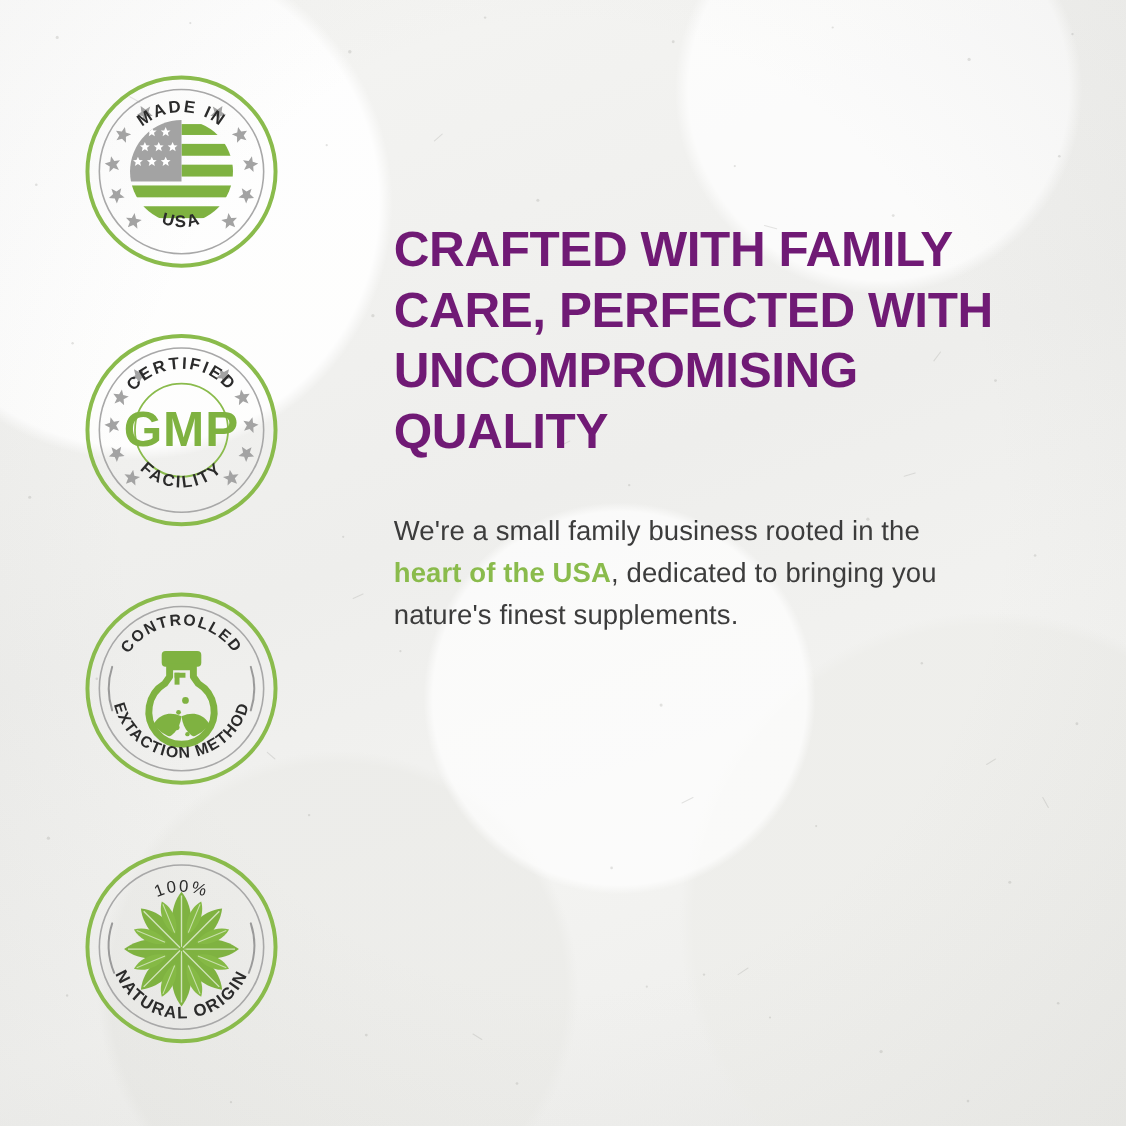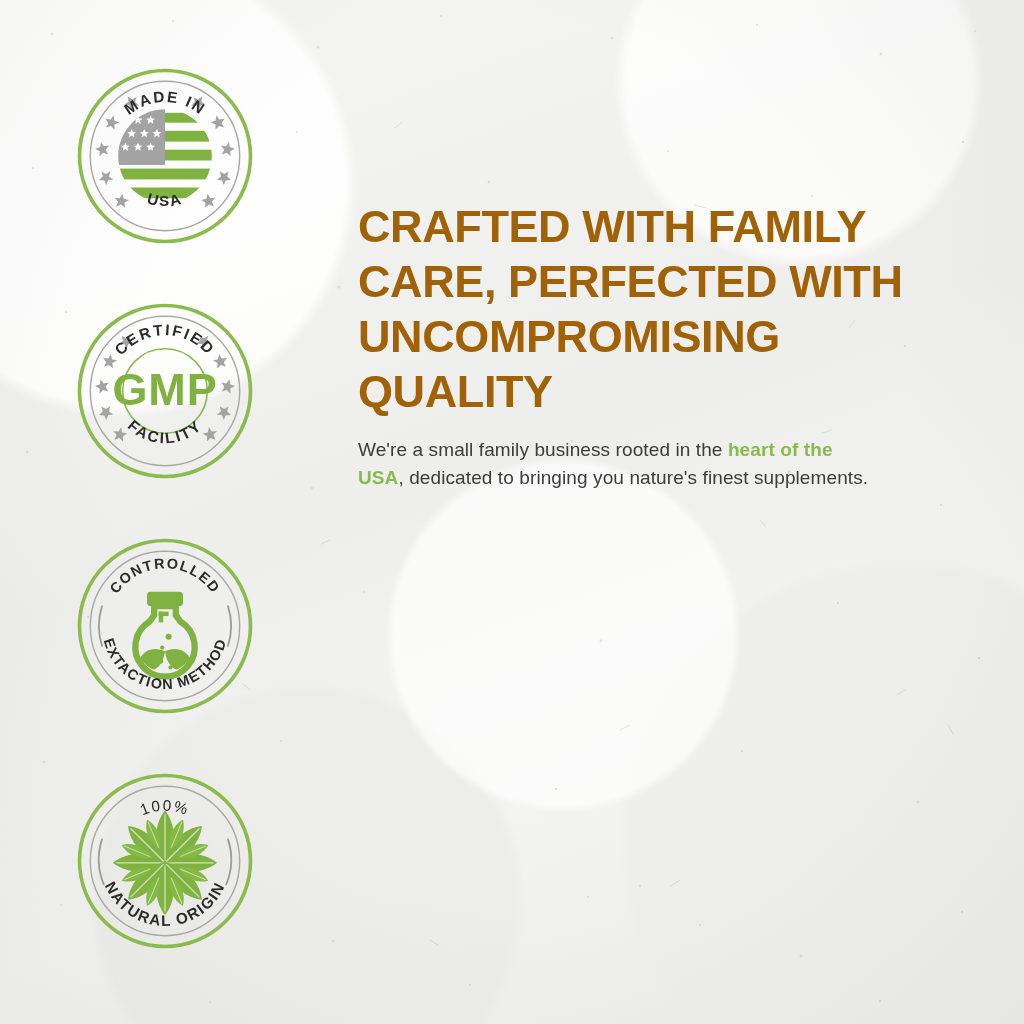--- a/index.html
+++ b/index.html
@@ -52,36 +52,36 @@
   }
 
   
   .badge{
     width:180px;height:180px;position:relative;flex:0 0 auto;
   }
   .badge svg{display:block;width:180px;height:180px;}
 
   
   #headline{
-    margin:0 0 16px 0;
-    color:#a16207;
+    margin:0 0 44px 0;
+    color:#701a75;
     font-family:"Liberation Sans", sans-serif;
     font-weight:bold;
     font-size:45px;
     line-height:1.22;
     letter-spacing:-0.4px;
     text-transform:uppercase;
     max-width:560px;
   }
   .para{
     margin:0 0 34px 0;
     color:#3c3c3c;
     font-family:"Liberation Sans", sans-serif;
     font-weight:normal;
-    font-size:19px;
+    font-size:25px;
     line-height:1.52;
     letter-spacing:.1px;
     max-width:520px;
   }
   .para:last-child{margin-bottom:0;}
   .hl{color:#8ABB4C;font-weight:bold;}
 </style>
 </head>
 <body>
 

